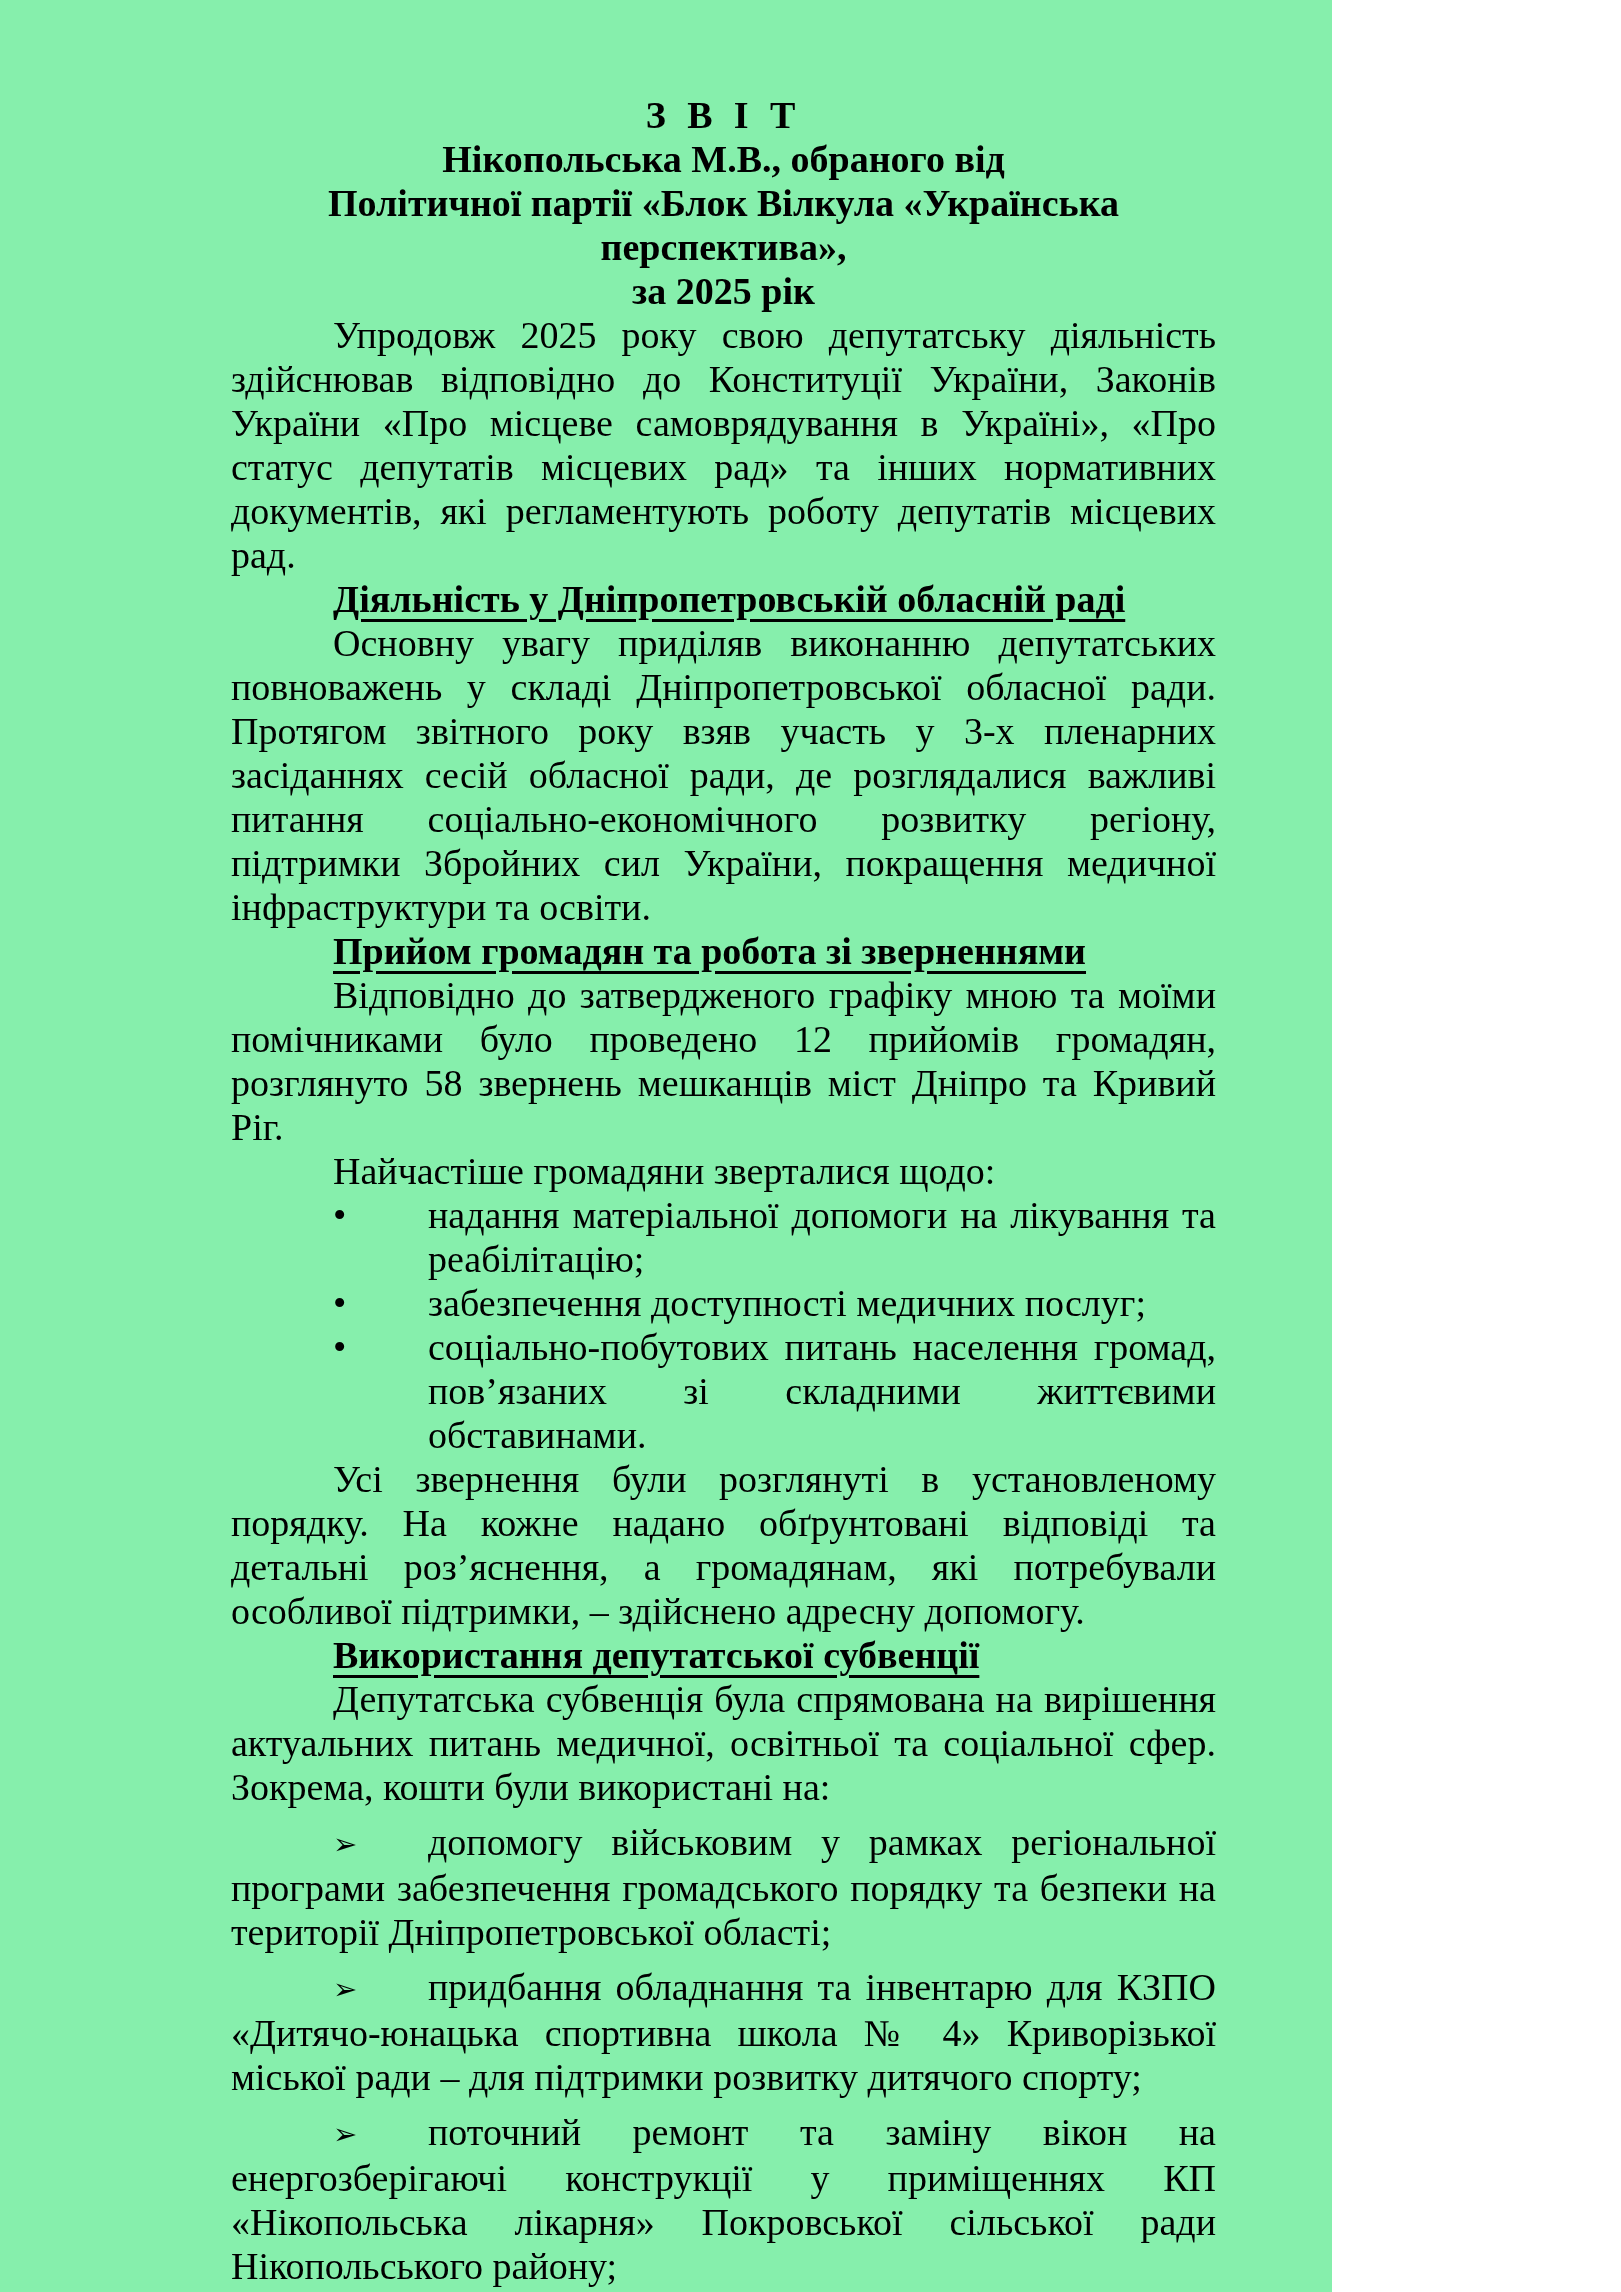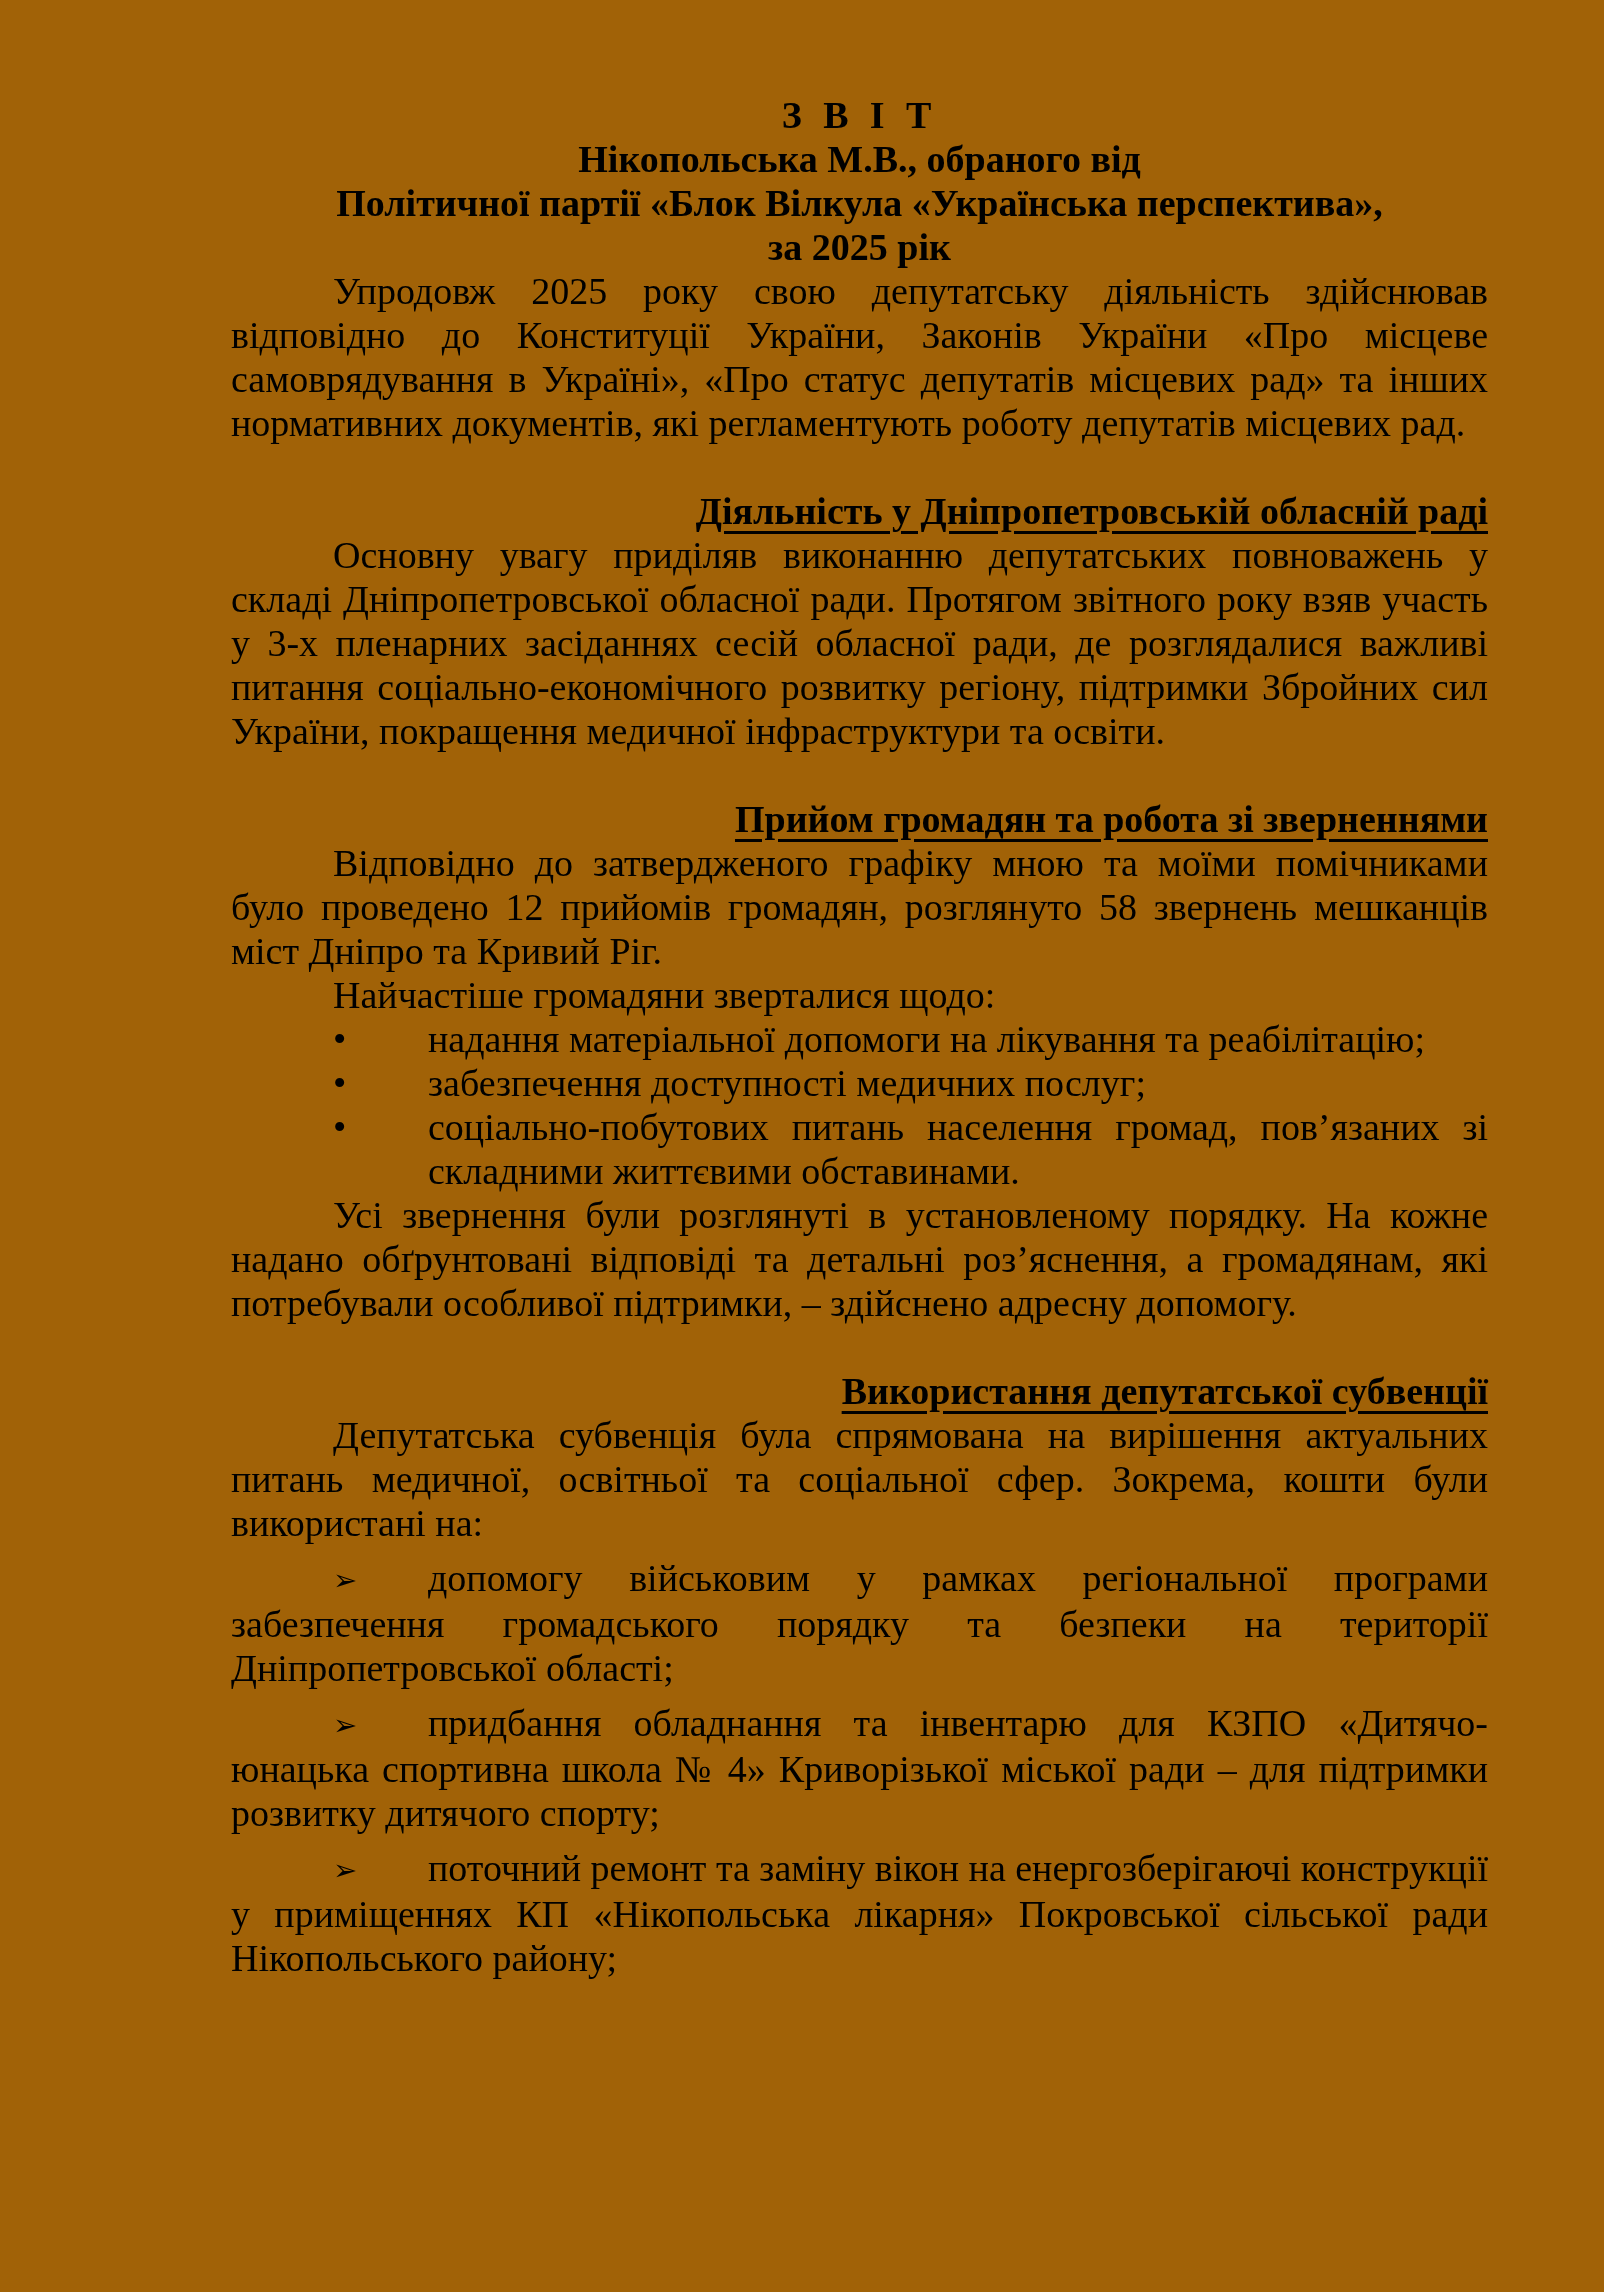--- a/index.html
+++ b/index.html
@@ -1,21 +1,21 @@
 <!DOCTYPE html>
 <html lang="uk"><head>
 <meta charset="utf-8">
 <style>
   * { margin: 0; padding: 0; box-sizing: border-box; }
   html, body { background: #ffffff; }
   .page {
     position: relative;
-    width: 1604px;
+    width: 1332px;
     height: 2293px;
-    background: #a16207;
+    background: #86efac;
     color: #000000;
     font-family: "Liberation Serif", "DejaVu Serif", serif;
     font-size: 38px;
     line-height: 44px;
     padding: 93px 116px 19.6px 231px;
     overflow: hidden;
   }
   .title-line {
     text-align: center;
     font-weight: bold;
@@ -24,22 +24,20 @@
   .para {
     text-align: justify;
     text-indent: 102px;
   }
   .gap-above { }
   .heading {
     font-size: 38px;
     line-height: 44px;
     font-weight: bold;
     text-indent: 102px;
-    margin-top: 44px;
-    text-align: right;
   }
   .heading .underlined {
     text-decoration: underline;
     text-decoration-thickness: 2.9px;
     text-underline-offset: 6.9px;
   }
   .bullet-item {
     position: relative;
     padding-left: 197px;
     text-align: justify;

